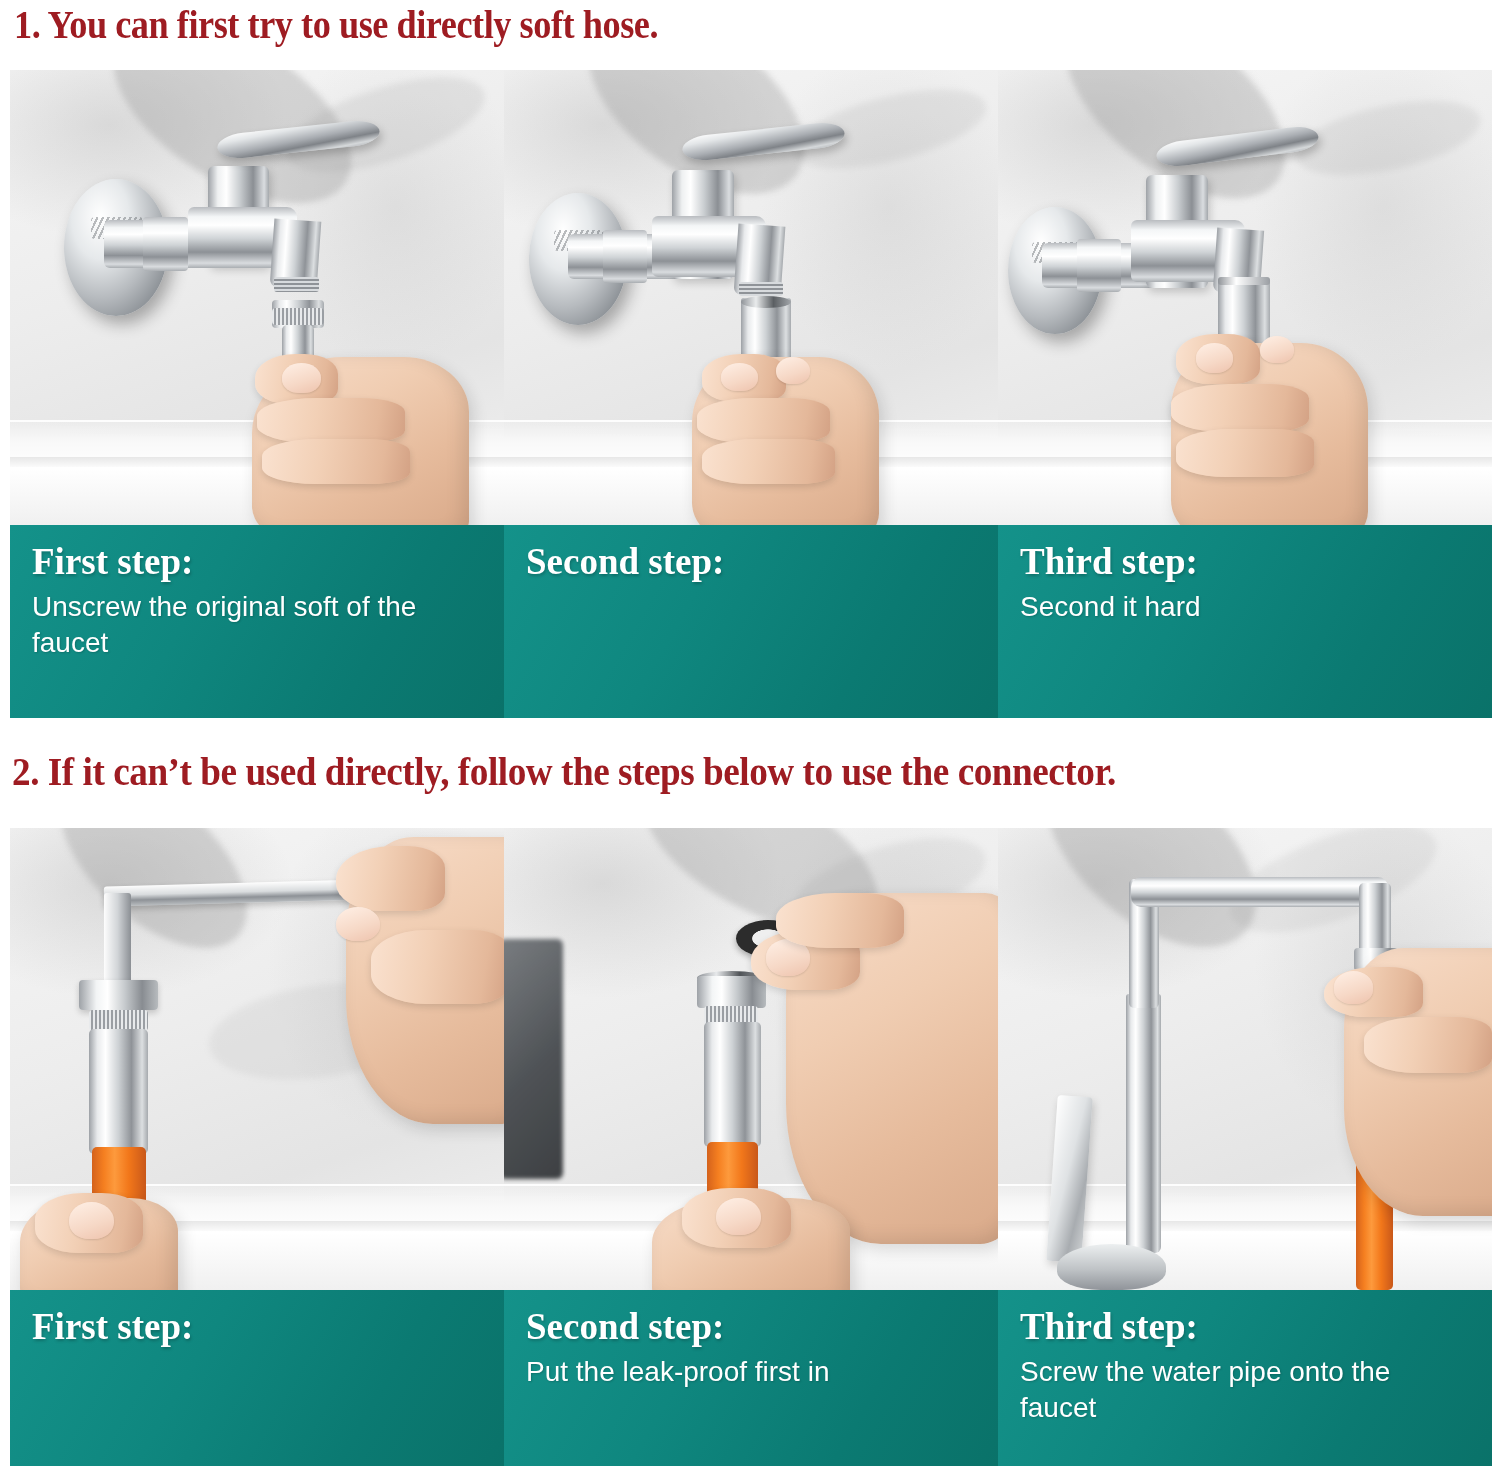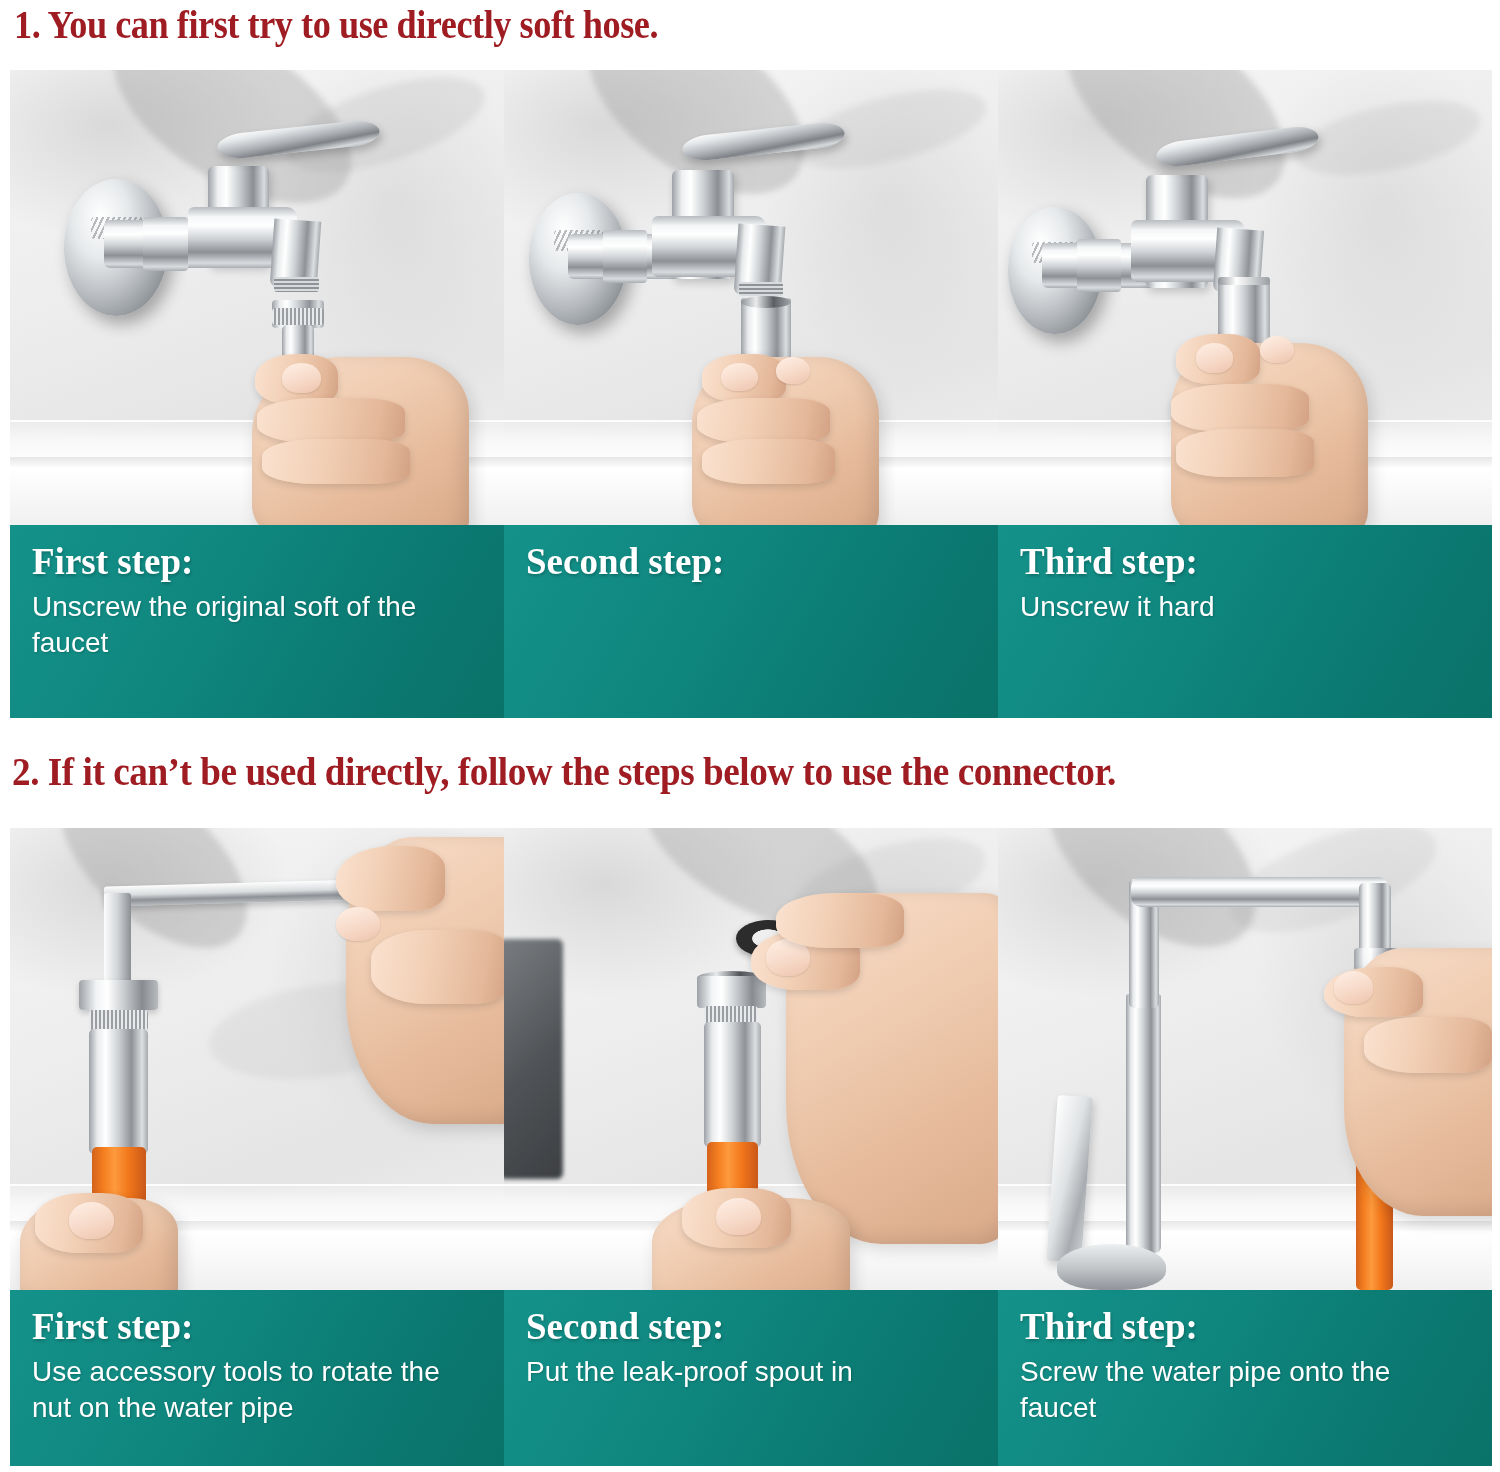--- a/index.html
+++ b/index.html
@@ -280,21 +280,21 @@
         <div class="hand" style="left:35%;top:60%;width:40%;height:43%;border-radius:34% 34% 14% 20%;"></div>
         <div class="finger" style="left:36%;top:58%;width:17%;height:11%;border-radius:46% 38% 30% 40%;"></div>
         <div class="nail" style="left:40%;top:60%;width:7.5%;height:6.5%;"></div>
         <div class="finger" style="left:35%;top:69%;width:28%;height:10.5%;border-radius:42% 30% 28% 38%;"></div>
         <div class="finger" style="left:36%;top:79%;width:28%;height:10.5%;border-radius:40% 28% 26% 36%;"></div>
         <div class="nail" style="left:53%;top:58.5%;width:7%;height:6%;"></div>
       </div>
 
       <div class="caption">
         <div class="caption-title">Third step:</div>
-        <div class="caption-body">Unscrew it hard</div>
+        <div class="caption-body">Second it hard</div>
       </div>
     </div>
   </div>
 
   <div class="section-heading" id="heading-2">2. If it can’t be used directly, follow the steps below to use the connector.</div>
 
   <div class="row" id="row-2">
 
     <div class="panel">
       <div class="photo">
@@ -316,21 +316,20 @@
         <div class="nail" style="left:66%;top:17%;width:9%;height:7.5%;"></div>
         <div class="finger" style="left:73%;top:22%;width:28%;height:16%;border-radius:40% 26% 26% 40%;"></div>
 
         <div class="hand" style="left:2%;top:80%;width:32%;height:24%;border-radius:40% 30% 10% 18%;"></div>
         <div class="finger" style="left:5%;top:79%;width:22%;height:13%;border-radius:44% 38% 30% 40%;"></div>
         <div class="nail" style="left:12%;top:81%;width:9%;height:8%;"></div>
       </div>
 
       <div class="caption">
         <div class="caption-title">First step:</div>
-        <div class="caption-body">Use accessory tools to rotate the nut on the water pipe</div>
       </div>
     </div>
 
     <div class="panel">
       <div class="photo">
         <div class="wall"></div>
         <div class="vein" style="left:26%;top:-8%;width:52%;height:26%;transform:rotate(28deg);"></div>
         <div class="vein" style="left:58%;top:4%;width:40%;height:16%;transform:rotate(-16deg);opacity:.4;"></div>
         <div style="position:absolute;left:-1%;top:24%;width:13%;height:52%;background:linear-gradient(135deg,#6e7276,#3e4246 55%,#2b2e31);border-radius:6px;filter:blur(2px);opacity:.9;"></div>
         <div class="counter"></div>
@@ -348,21 +347,21 @@
         <div class="nail" style="left:53%;top:24%;width:9%;height:8%;"></div>
         <div class="finger" style="left:55%;top:14%;width:26%;height:12%;border-radius:46% 32% 28% 40%;"></div>
 
         <div class="hand" style="left:30%;top:80%;width:40%;height:24%;border-radius:40% 30% 10% 18%;"></div>
         <div class="finger" style="left:36%;top:78%;width:22%;height:13%;border-radius:44% 38% 30% 40%;"></div>
         <div class="nail" style="left:43%;top:80%;width:9%;height:8%;"></div>
       </div>
 
       <div class="caption">
         <div class="caption-title">Second step:</div>
-        <div class="caption-body">Put the leak-proof spout in</div>
+        <div class="caption-body">Put the leak-proof first in</div>
       </div>
     </div>
 
     <div class="panel">
       <div class="photo">
         <div class="wall"></div>
         <div class="vein" style="left:6%;top:-10%;width:50%;height:30%;transform:rotate(40deg);"></div>
         <div class="vein" style="left:46%;top:2%;width:44%;height:18%;transform:rotate(-20deg);opacity:.4;"></div>
         <div class="counter"></div>
 

